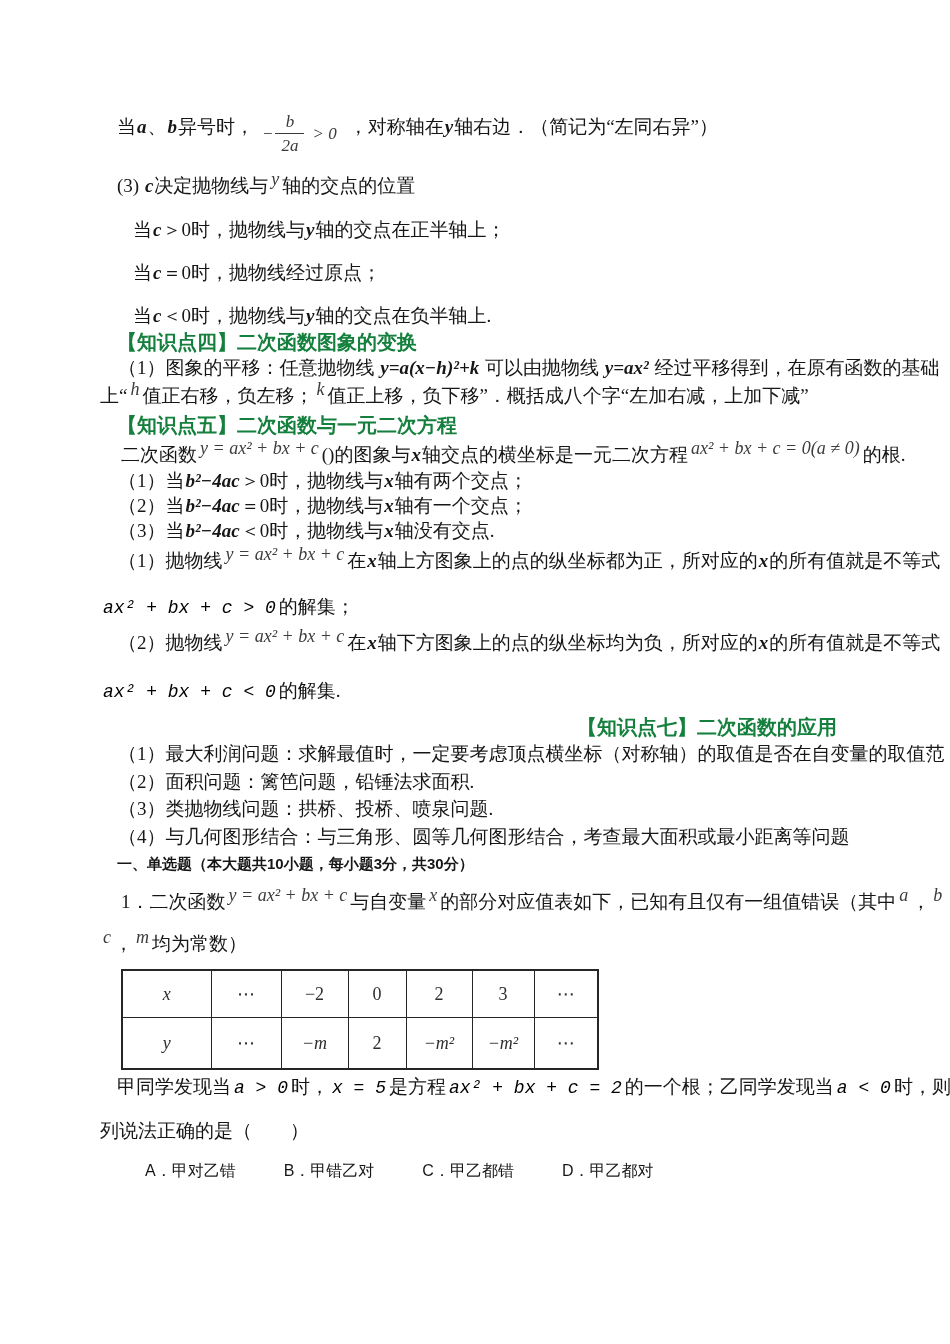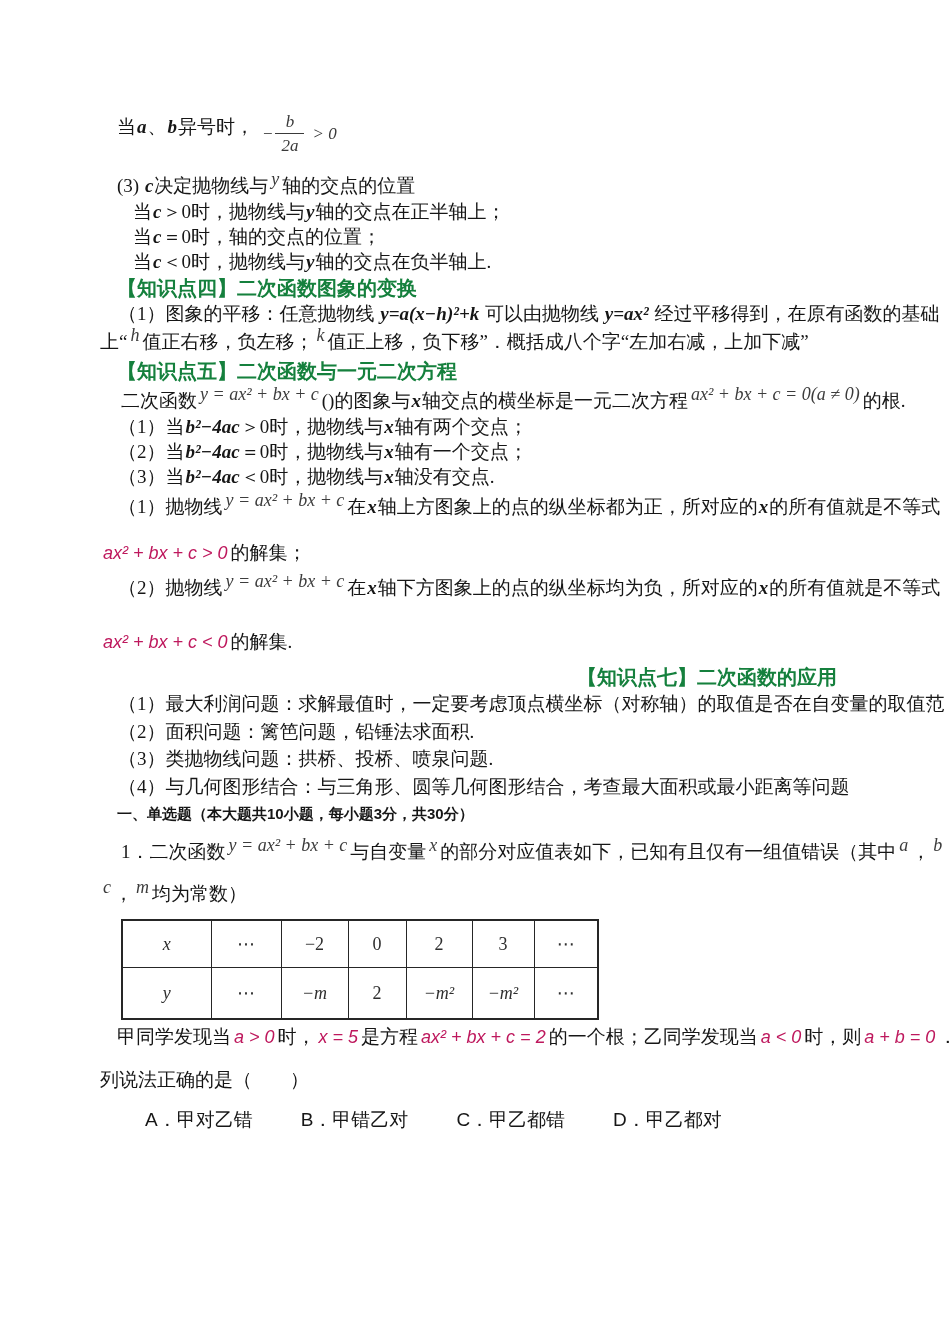--- a/index.html
+++ b/index.html
@@ -6,79 +6,79 @@
   body{width:950px;height:1344px;overflow:hidden;
        font-family:"Liberation Serif","DejaVu Serif",serif;color:#161616;}
   .page{position:relative;width:889px;height:1344px;box-sizing:border-box;
         padding:112px 52px 0 100px;background:#ffffff;}
   p{margin:0;font-size:19px;line-height:26px;white-space:nowrap;}
 
   
   .ind17{padding-left:17px;}
   .ind18{padding-left:18px;}
   .ind21{padding-left:21px;}
-  .ind33{padding-left:33px;}
+  .ind33{padding-left:33px;margin-top:18px;}
 
   
   .seg-t{font-style:normal;}
   .seg-v{font-family:"Liberation Serif","DejaVu Serif",serif;font-style:italic;font-weight:bold;padding:0 1px;}
   .seg-e{font-family:"Liberation Serif","DejaVu Serif",serif;font-style:italic;color:#3c3c3c;
          font-size:18px;display:inline-block;position:relative;top:-7px;padding:0 3px;}
-  .seg-el{font-family:Liberation Sans, sans-serif;font-style:italic;color:#be185d;
+  .seg-el{font-family:Liberation Mono, monospace;font-style:italic;color:#000000;
          font-size:18px;padding:0 3px;}
 
   
   .kp-title{color:#15803d;font-weight:bold;font-size:20px;line-height:26px;
             font-family:"Liberation Sans","DejaVu Sans",sans-serif;}
 
   
   .frac-wrap{display:inline-flex;align-items:center;vertical-align:-6px;margin:0 12px 0 8px;
              font-family:"Liberation Serif","DejaVu Serif",serif;font-style:italic;
              font-size:17px;color:#3a3a3a;line-height:19px;}
   .frac-col{display:inline-flex;flex-direction:column;align-items:center;margin:0 2px;}
   .frac-num{padding:0 10px 2px;}
   .frac-den{border-top:1.4px solid #3a3a3a;padding:2px 6px 0;}
   .frac-rel{margin-left:6px;}
 
   
   .sec-head{font-family:"Liberation Sans","DejaVu Sans",sans-serif;font-weight:bold;font-size:15px;}
   .options{display:flex;gap:48px;padding-left:45px;margin-top:14px;
-           font-family:"Liberation Sans","DejaVu Sans",sans-serif;font-size:19px;line-height:26px;}
+           font-family:"Liberation Sans","DejaVu Sans",sans-serif;font-size:16px;line-height:26px;}
 
   
   table.qtable{border-collapse:collapse;margin:12px 0 0 21px;table-layout:fixed;}
   table.qtable{border:2px solid #262626;}
   table.qtable td{border:1.6px solid #262626;text-align:center;vertical-align:middle;
                   font-size:18px;font-family:"Liberation Serif","DejaVu Serif",serif;color:#2e2e2e;}
   table.qtable tr:nth-child(1) td{height:44px;}
   table.qtable tr:nth-child(2) td{height:48px;}
   td.it{font-style:italic;}
 
   
-  .mt1{margin-top:1px;}.mt2{margin-top:18px;}.mt4{margin-top:4px;}.mt5{margin-top:5px;}.mt9{margin-top:9px;text-align:right;}.mt12{margin-top:12px;}.mt16{margin-top:16px;}.mt17{margin-top:17px;}.mt18{margin-top:28px;}
+  .mt1{margin-top:1px;}.mt2{margin-top:18px;}.mt4{margin-top:4px;}.mt5{margin-top:5px;}.mt9{margin-top:9px;text-align:right;}.mt12{margin-top:12px;}.mt16{margin-top:16px;}.mt17{margin-top:17px;}.mt18{margin-top:22px;}
   .mt19{margin-top:9px;}.mt20{margin-top:20px;}
   .lh25{line-height:25px;}.lh27{line-height:27.5px;}.lh29{line-height:29px;}
 </style>
 </head>
 <body>
 
 <div class="page">
 
   <p class="ind17"><span><span class="seg-t">当</span><span class="seg-v">a</span><span class="seg-t">、</span><span class="seg-v">b</span><span class="seg-t">异号时，</span></span><span class="frac-wrap">
         <span>−</span>
         <span class="frac-col">
           <span class="frac-num">b</span>
           <span class="frac-den">2a</span>
         </span>
         <span class="frac-rel">&gt; 0</span>
-      </span></p>
+      </span><span><span class="seg-t">，对称轴在</span><span class="seg-v">y</span><span class="seg-t">轴右边．（简记为“左同右异”）</span></span></p>
 
   <p class="mt2 ind17"><span class="seg-t">(3) </span><span class="seg-v">c</span><span class="seg-t">决定抛物线与</span><span class="seg-e">y</span><span class="seg-t">轴的交点的位置</span></p>
   <p class="lh25 ind33"><span class="seg-t">当</span><span class="seg-v">c</span><span class="seg-t">＞0时，抛物线与</span><span class="seg-v">y</span><span class="seg-t">轴的交点在正半轴上；</span></p>
-  <p class="lh25 ind33"><span class="seg-t">当</span><span class="seg-v">c</span><span class="seg-t">＝0时，轴的交点的位置；</span></p>
+  <p class="lh25 ind33"><span class="seg-t">当</span><span class="seg-v">c</span><span class="seg-t">＝0时，抛物线经过原点；</span></p>
   <p class="lh25 ind33"><span class="seg-t">当</span><span class="seg-v">c</span><span class="seg-t">＜0时，抛物线与</span><span class="seg-v">y</span><span class="seg-t">轴的交点在负半轴上.</span></p>
 
   <p class="kp-title mt1 ind17">【知识点四】二次函数图象的变换</p>
   <p class="ind18"><span class="seg-t">（1）图象的平移：任意抛物线 </span><span class="seg-v">y=a(x−h)²+k</span><span class="seg-t"> 可以由抛物线 </span><span class="seg-v">y=ax²</span><span class="seg-t"> 经过平移得到，在原有函数的基础</span></p>
   <p class="lh29"><span class="seg-t">上“</span><span class="seg-e">h</span><span class="seg-t">值正右移，负左移；</span><span class="seg-e">k</span><span class="seg-t">值正上移，负下移”．概括成八个字“左加右减，上加下减”</span></p>
 
   <p class="kp-title mt1 ind17">【知识点五】二次函数与一元二次方程</p>
   <p class="mt4 ind21"><span class="seg-t">二次函数</span><span class="seg-e">y = ax² + bx + c</span><span class="seg-t">()的图象与</span><span class="seg-v">x</span><span class="seg-t">轴交点的横坐标是一元二次方程</span><span class="seg-e">ax² + bx + c = 0(a ≠ 0)</span><span class="seg-t">的根.</span></p>
   <p class="lh25 ind18"><span class="seg-t">（1）当</span><span class="seg-v">b²−4ac</span><span class="seg-t">＞0时，抛物线与</span><span class="seg-v">x</span><span class="seg-t">轴有两个交点；</span></p>
   <p class="lh25 ind18"><span class="seg-t">（2）当</span><span class="seg-v">b²−4ac</span><span class="seg-t">＝0时，抛物线与</span><span class="seg-v">x</span><span class="seg-t">轴有一个交点；</span></p>

